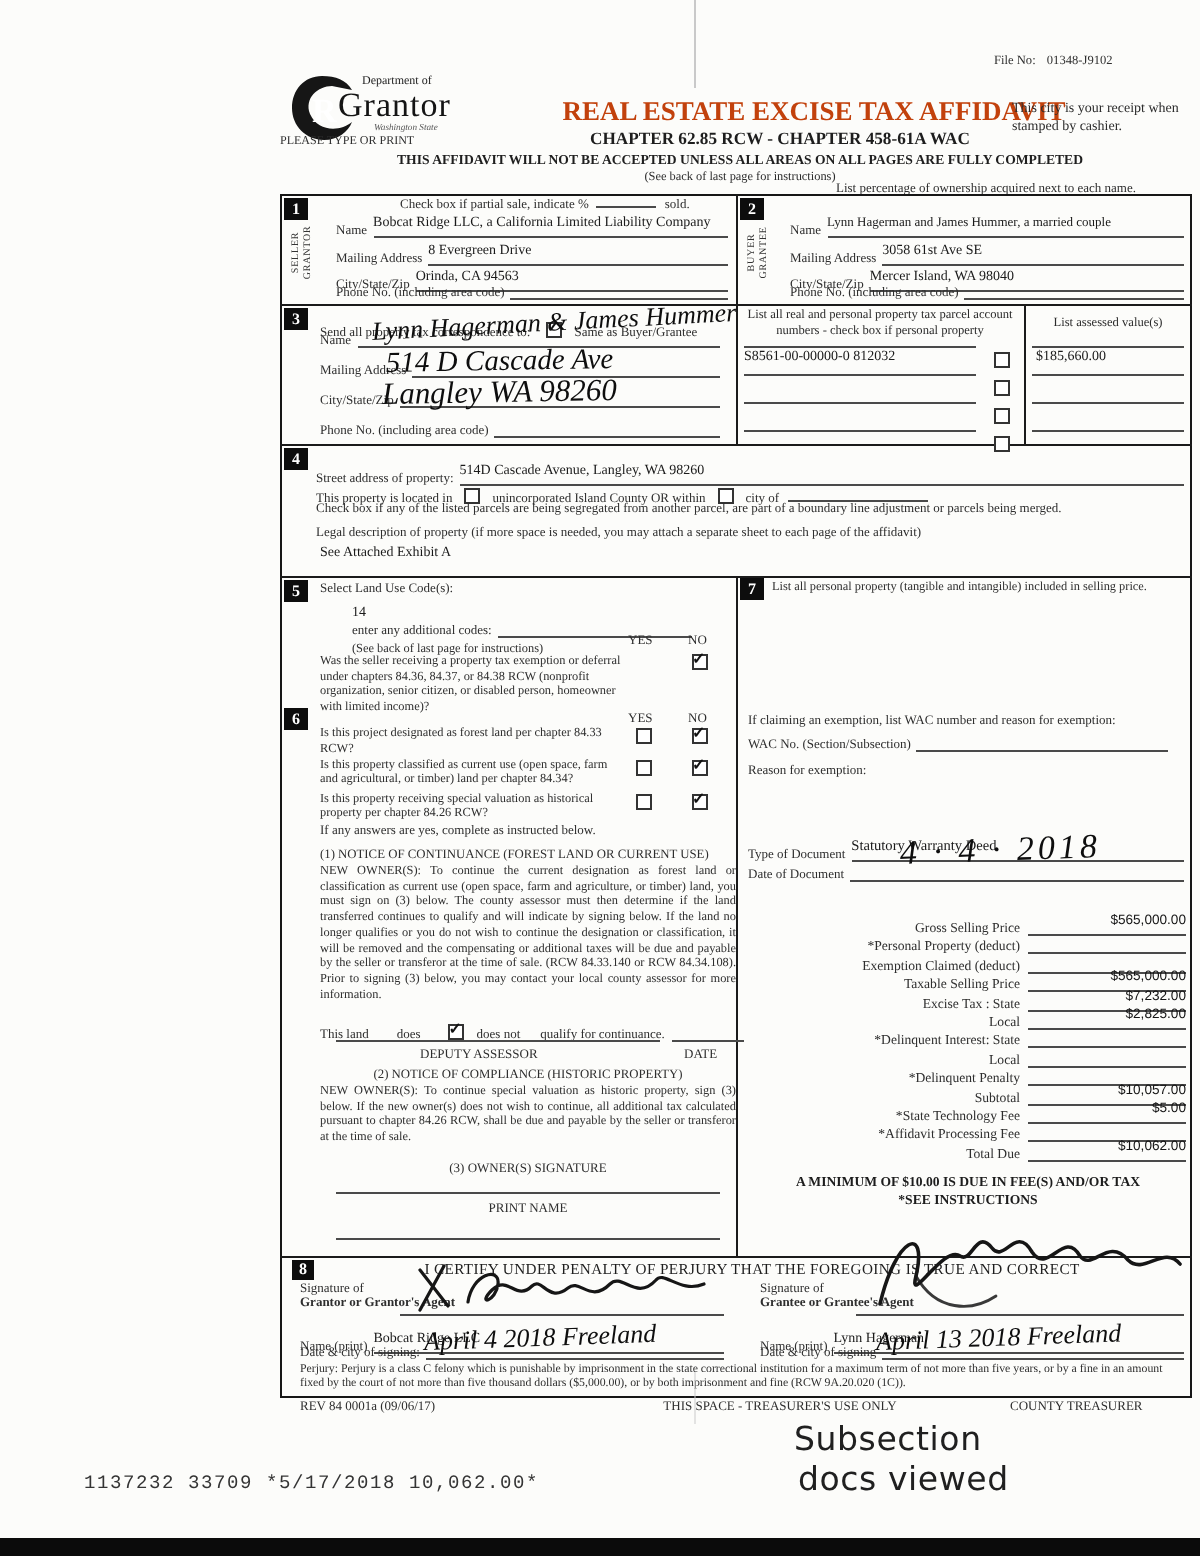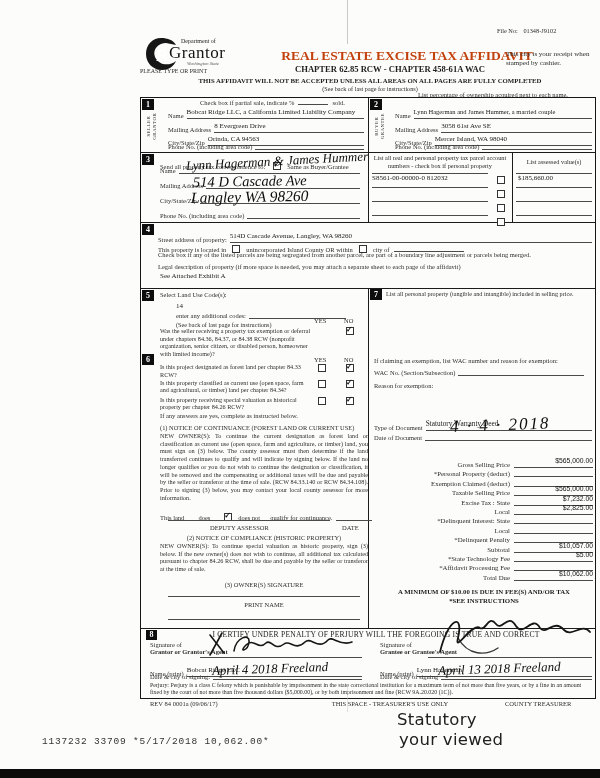--- a/index.html
+++ b/index.html
@@ -305,21 +305,21 @@
     </div>
   <div class="fee-row" style="top:571.8px">
       <span class="fee-label">Total Due</span>
       <span class="fee-fill"><span class="fee-val">$10,062.00</span></span>
     </div>
 
   <div class="abs center bold" style="left:376px;top:588px;width:216px;font-size:6.8px;color:#1d1d1d">A MINIMUM OF $10.00 IS DUE IN FEE(S) AND/OR TAX</div>
   <div class="abs center bold" style="left:376px;top:597px;width:216px;font-size:6.8px;color:#1d1d1d">*SEE INSTRUCTIONS</div>
 
   <div class="sec" style="left:146px;top:630px;width:11px;height:10px;line-height:10px">8</div>
-  <div class="abs center" style="left:160px;top:630px;width:432px;font-size:7.6px;letter-spacing:.2px;color:#1e1e1e">I CERTIFY UNDER PENALTY OF PERJURY WILL THE FOREGOING IS TRUE AND CORRECT</div>
+  <div class="abs center" style="left:160px;top:630px;width:432px;font-size:7.6px;letter-spacing:.2px;color:#1e1e1e">I CERTIFY UNDER PENALTY OF PERJURY THAT THE FOREGOING IS TRUE AND CORRECT</div>
 
   <div class="abs lbl small" style="left:150px;top:641px">Signature of</div>
   <div class="abs lbl small bold" style="left:150px;top:648px">Grantor or Grantor's Agent</div>
   <svg class="sig abs" style="left:200px;top:627px" width="162" height="34" viewBox="0 0 162 34">
     <path d="M10 28 L22 6" stroke-width="1.6"></path>
     <path d="M10 8 L24 26" stroke-width="1.6"></path>
     <path d="M34 24 C36 10 50 6 49 15 C48 24 38 26 46 18 C54 10 58 24 66 16 C71 11 74 25 84 17 C90 12 95 25 105 15 C111 9 118 24 128 13 C132 8 140 20 152 15" stroke-width="1.6"></path>
   </svg>
   <div class="ul" style="left:200px;top:657px;width:162px"></div>
   <div class="frow" style="left:150px;top:658px;width:212px">
@@ -348,18 +348,18 @@
     <span class="fill"></span>
   </div>
   <div class="abs hw" style="left:438px;top:663px;font-size:13px;transform:rotate(-2deg)">April 13 2018  Freeland</div>
 
   <div class="abs para" style="left:150px;top:682px;width:444px;font-size:5.9px;line-height:7px">Perjury:  Perjury is a class C felony which is punishable by imprisonment in the state correctional institution for a maximum term of not more than five years, or by a fine in an amount fixed by the court of not more than five thousand dollars ($5,000.00), or by both imprisonment and fine (RCW 9A.20.020 (1C)).</div>
   <div class="abs lbl small" style="left:150px;top:700px">REV 84 0001a (09/06/17)</div>
   <div class="abs center lbl small" style="left:300px;top:700px;width:180px">THIS SPACE - TREASURER'S USE ONLY</div>
   <div class="abs lbl small" style="left:505px;top:700px">COUNTY TREASURER</div>
 
   <div class="foldline" style="left:347px;top:686px;height:26px;opacity:.5"></div>
-  <div class="stamp" style="left:397px;top:710px">Statutory</div>
-  <div class="stamp" style="left:399px;top:730px">your viewed</div>
+  <div class="stamp" style="left:397px;top:710px">Subsection</div>
+  <div class="stamp" style="left:399px;top:730px">docs viewed</div>
   <div class="receipt" style="left:42px;top:736px">1137232 33709 *5/17/2018 10,062.00*</div>
 
   <div class="abs" style="left:0;top:769px;width:600px;height:9px;background:#0b0b0b"></div>
 </div>
 
 </body></html>

